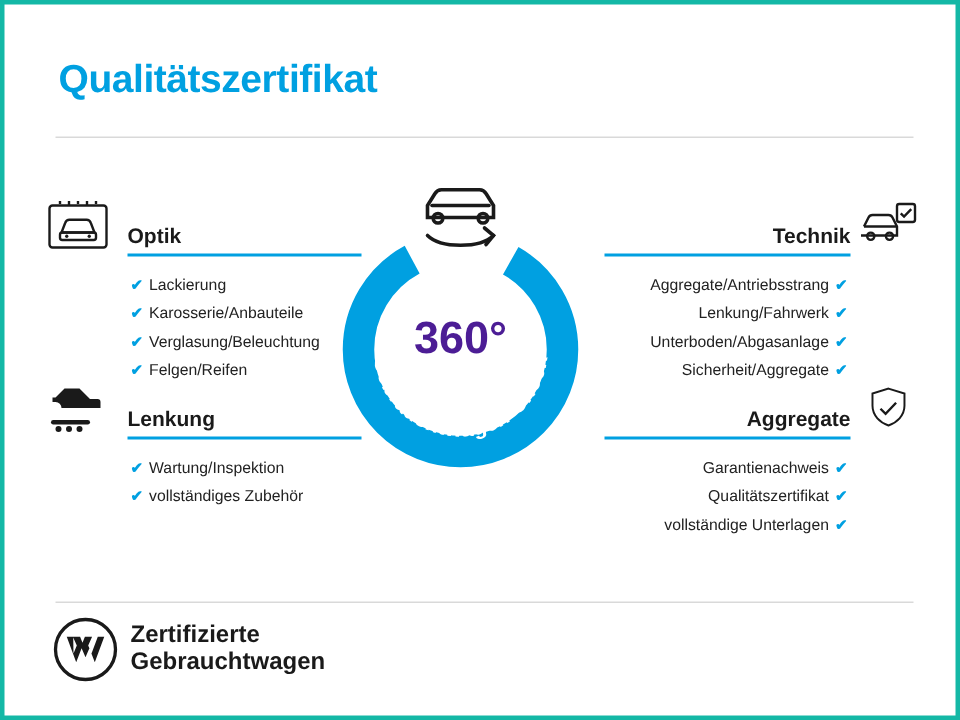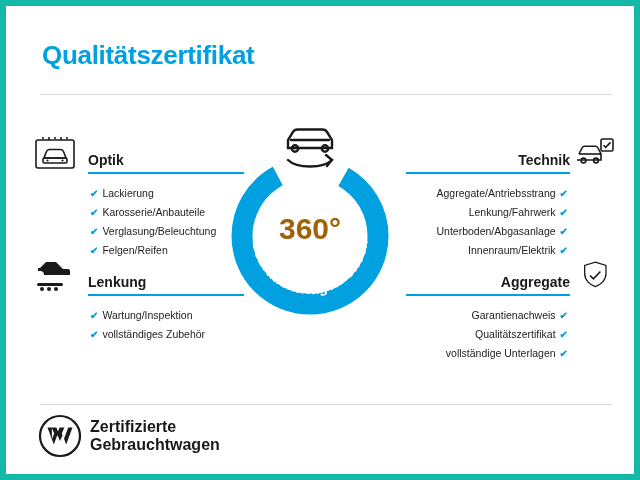--- a/index.html
+++ b/index.html
@@ -12,21 +12,21 @@
     background: #ffffff;
     font-family: "Liberation Sans", sans-serif;
     color: #1a1a1a;
     overflow: hidden;
   }
   .page {
     position: relative;
     width: 640px;
     height: 480px;
     box-sizing: border-box;
-    border: 6px solid #14b8a6;
+    border: 3px solid #14b8a6;
     background: #ffffff;
   }
   
   .title {
     position: absolute;
     left: 36px;
     top: 34px;
     font-size: 26px;
     font-weight: bold;
     color: #00a0e1;
@@ -121,21 +121,21 @@
     width: 160px; height: 160px;
   }
   .badge-deg {
     position: absolute;
     left: 0;
     top: 56px;
     width: 160px;
     text-align: center;
     font-size: 30px;
     font-weight: bold;
-    color: #a16207;
+    color: #4c1d95;
   }
   .car-top {
     position: absolute;
     left: 44px;
     top: -32px;
     width: 72px;
     height: 52px;
   }
   
   .footer-rule {
@@ -234,21 +234,21 @@
           <circle cx="22" cy="24.5" r="2.4" fill="none" stroke="#1a1a1a" stroke-width="1.6"></circle>
         </svg>
       </span>
       <span class="sec-title">Technik</span>
       <span class="sec-rule"></span>
     </div>
     <ul class="items">
       <li><span>Aggregate/Antriebsstrang</span><span class="check">✔</span></li>
       <li><span>Lenkung/Fahrwerk</span><span class="check">✔</span></li>
       <li><span>Unterboden/Abgasanlage</span><span class="check">✔</span></li>
-      <li><span>Innenraum/Elektrik</span><span class="check">✔</span></li>
+      <li><span>Sicherheit/Aggregate</span><span class="check">✔</span></li>
     </ul>
   </div>
 
   <div class="col col-right sec-garantie">
     <div class="sec-head">
       <span class="sec-icon">
         <svg viewBox="0 0 42 34" width="42" height="34">
           <g fill="none" stroke="#1a1a1a" stroke-width="1.6">
             <path d="M21 2l13 4v10c0 8-6.3 13.7-13 16-6.7-2.3-13-8-13-16V6l13-4z" transform="scale(0.82) translate(5 3)"></path>
             <path d="M16 17.5l3.4 3.4 7-7.4"></path>

